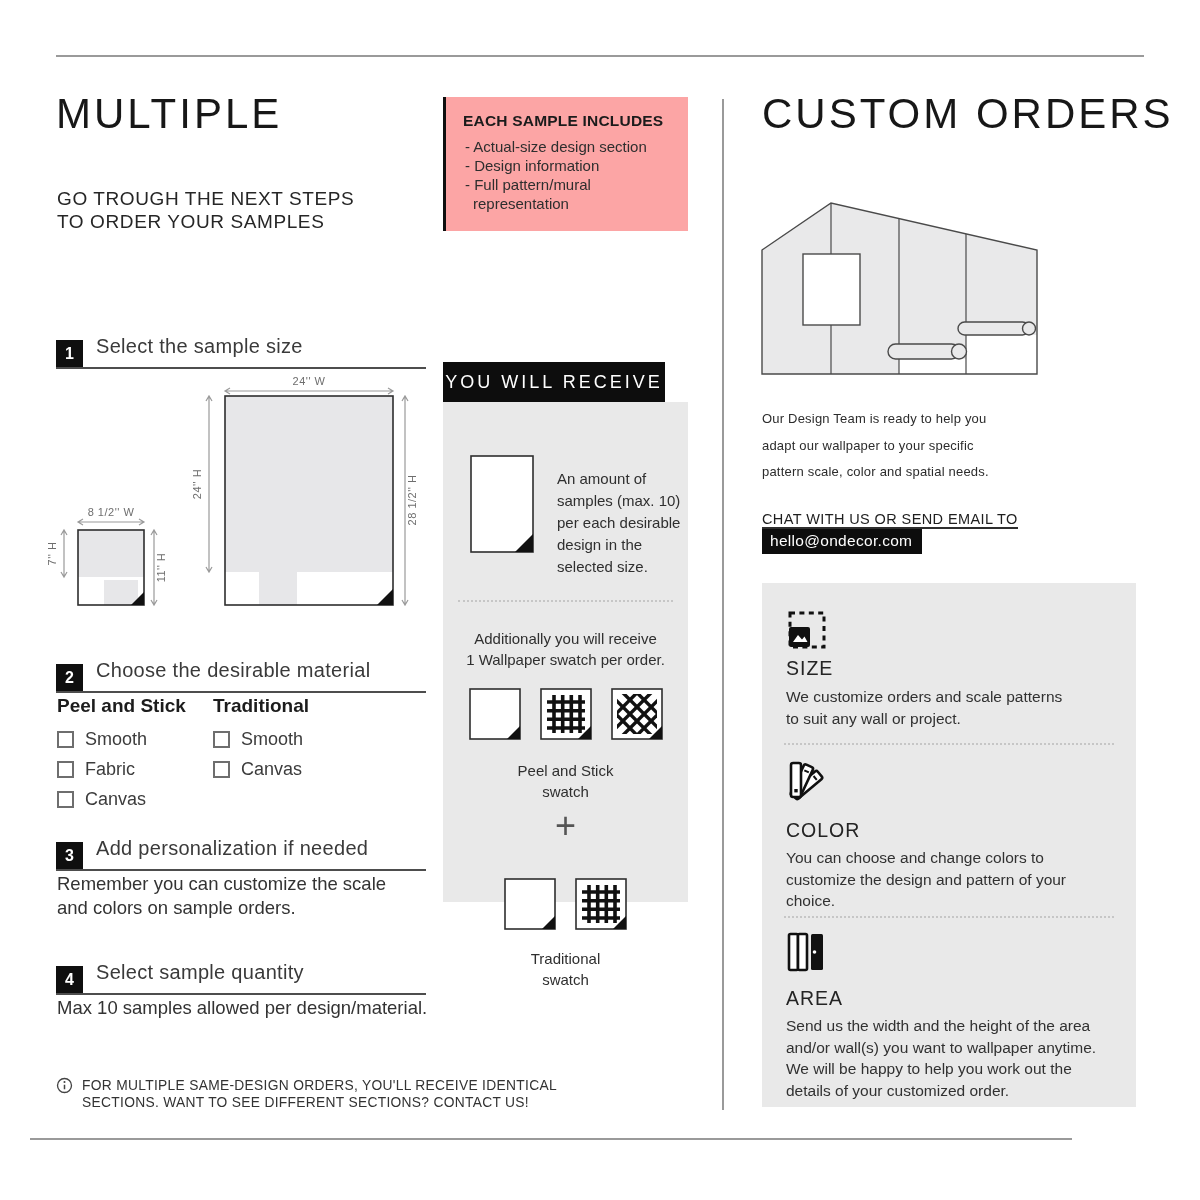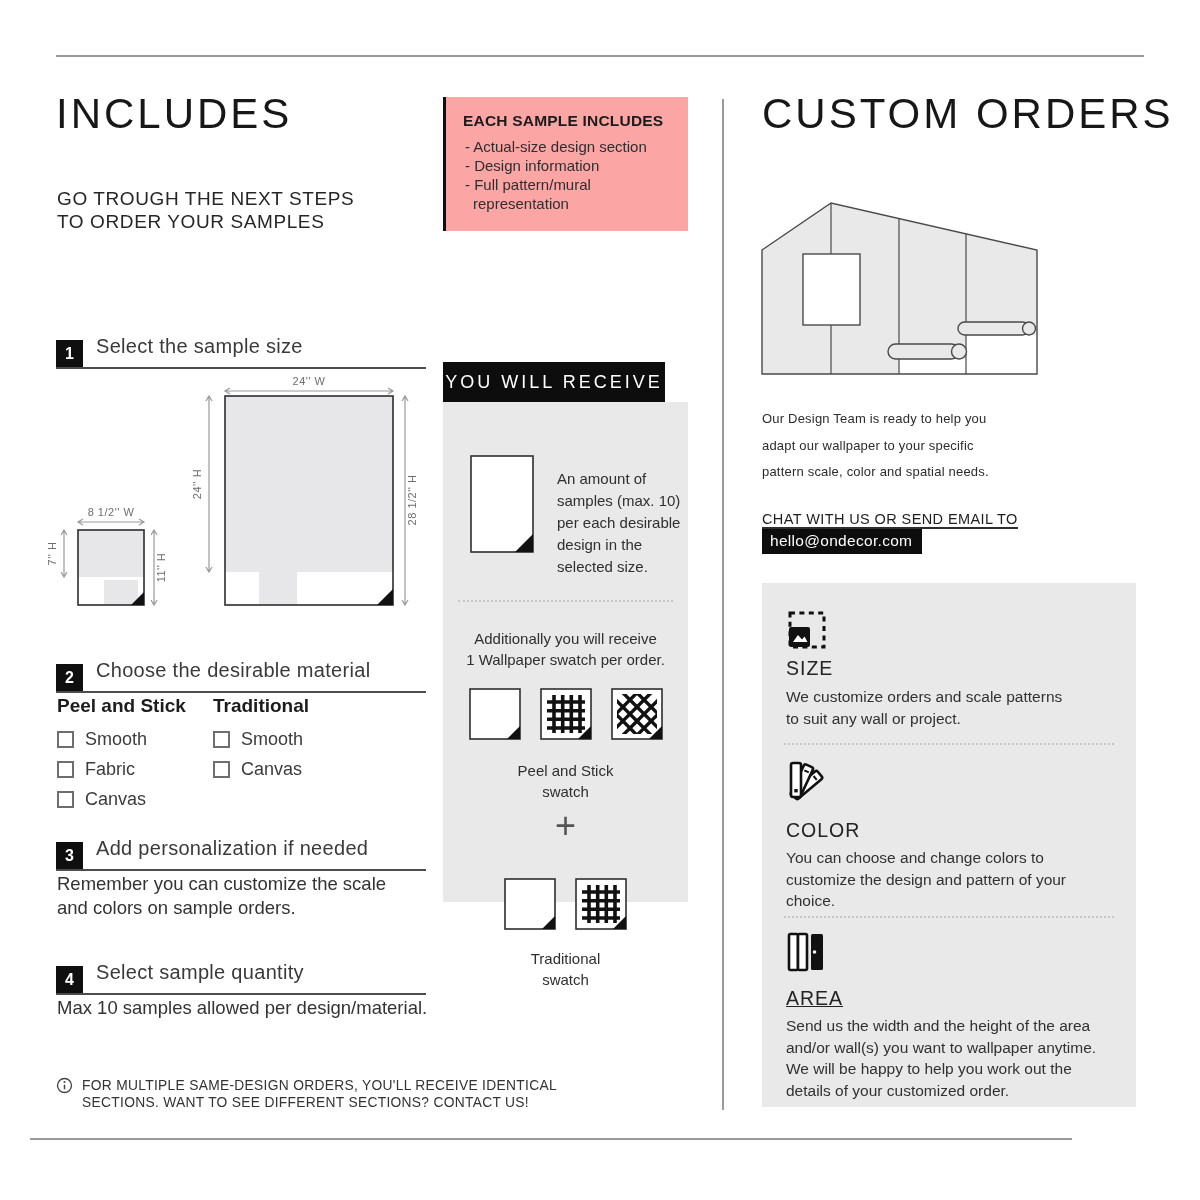--- a/index.html
+++ b/index.html
@@ -55,21 +55,21 @@
   .dim-label{fill:#6e6e6e;font-size:11px;letter-spacing:0.5px;font-family:"Liberation Sans",sans-serif;}
   .sheet-outline{fill:none;stroke:#2e2e2e;stroke-width:1.6;}
 </style>
 </head>
 <body>
 
 <div class="canvas">
 
   <div class="abs rule" style="left:56px;top:55px;width:1088px;"></div>
 
-  <div class="abs big-title" style="left:56px;top:90px;">INCLUDES</div>
+  <div class="abs big-title" style="left:56px;top:90px;">MULTIPLE</div>
   <div class="abs intro pre" style="left:57px;top:187px;">GO TROUGH THE NEXT STEPS
 TO ORDER YOUR SAMPLES</div>
 
   <div class="abs step-header" style="left:56px;top:335px;">
     <div class="step-num">1</div>
     <div class="step-title">Select the sample size</div>
   </div>
 
   <svg class="abs" style="left:48px;top:502px;" width="122" height="112" viewBox="0 0 122 112">
     <path class="dim-line" d="M30,20 H96 M35,17 L30,20 L35,23 M91,17 L96,20 L91,23"></path>
@@ -313,21 +313,21 @@
 customize the design and pattern of your
 choice.</div>
     <div class="abs dotted" style="left:22px;top:333px;width:330px;"></div>
 
     <svg class="abs" style="left:24px;top:349px;" width="40" height="40" viewBox="0 0 40 40">
       <rect x="3" y="2" width="9" height="36" rx="1.5" fill="#fff" stroke="#111" stroke-width="2.6"></rect>
       <rect x="12" y="2" width="9" height="36" rx="1.5" fill="#fff" stroke="#111" stroke-width="2.6"></rect>
       <rect x="25" y="2" width="12" height="36" rx="1.5" fill="#111"></rect>
       <circle cx="28.5" cy="20" r="1.8" fill="#fff"></circle>
     </svg>
-    <div class="abs feat-name" style="left:24px;top:404px;text-decoration:underline;">AREA</div>
+    <div class="abs feat-name" style="left:24px;top:404px;">AREA</div>
     <div class="abs feat-text pre" style="left:24px;top:432px;">Send us the width and the height of the area
 and/or wall(s) you want to wallpaper anytime.
 We will be happy to help you work out the
 details of your customized order.</div>
   </div>
 
   <div class="abs rule" style="left:30px;top:1138px;width:1042px;"></div>
 
 </div>
 

